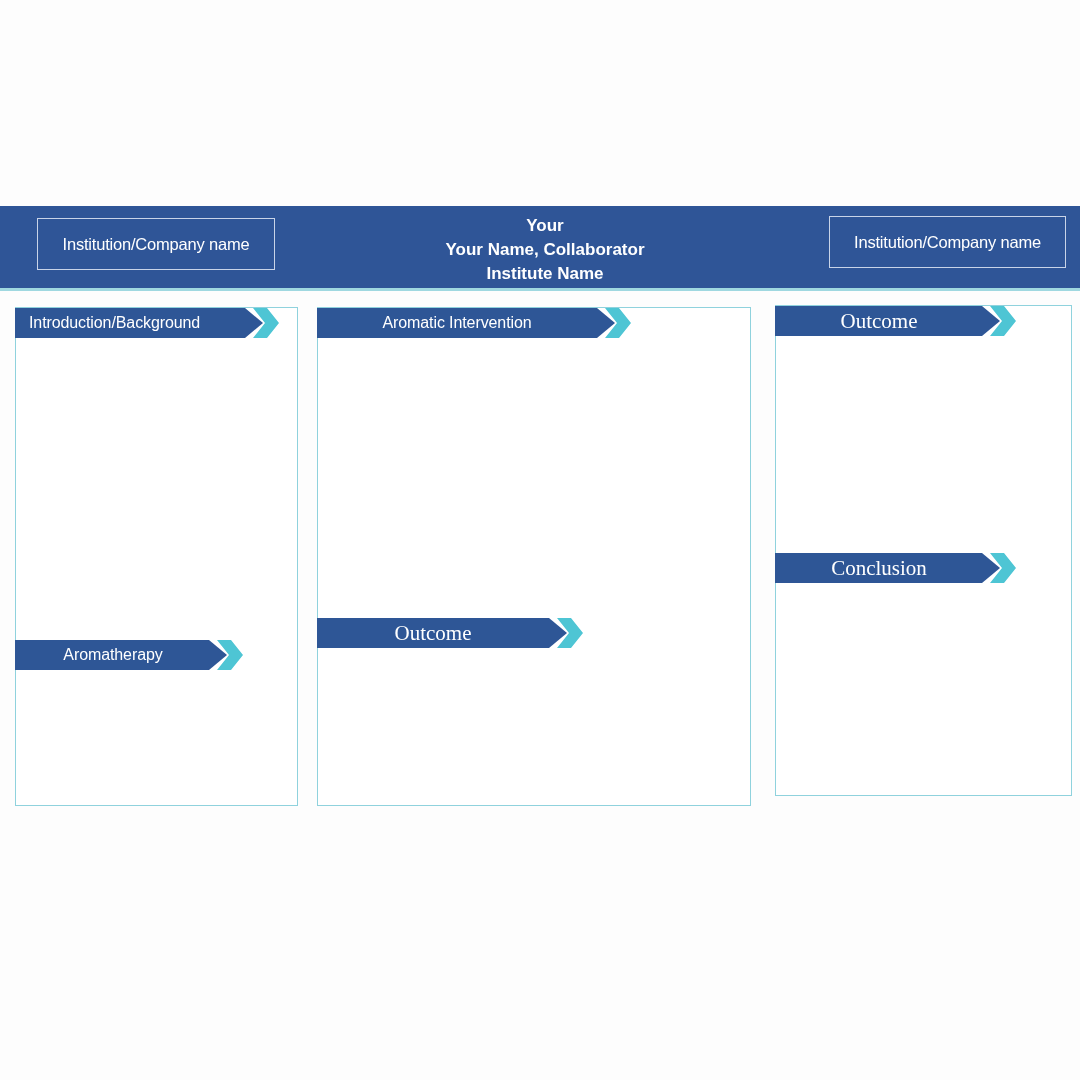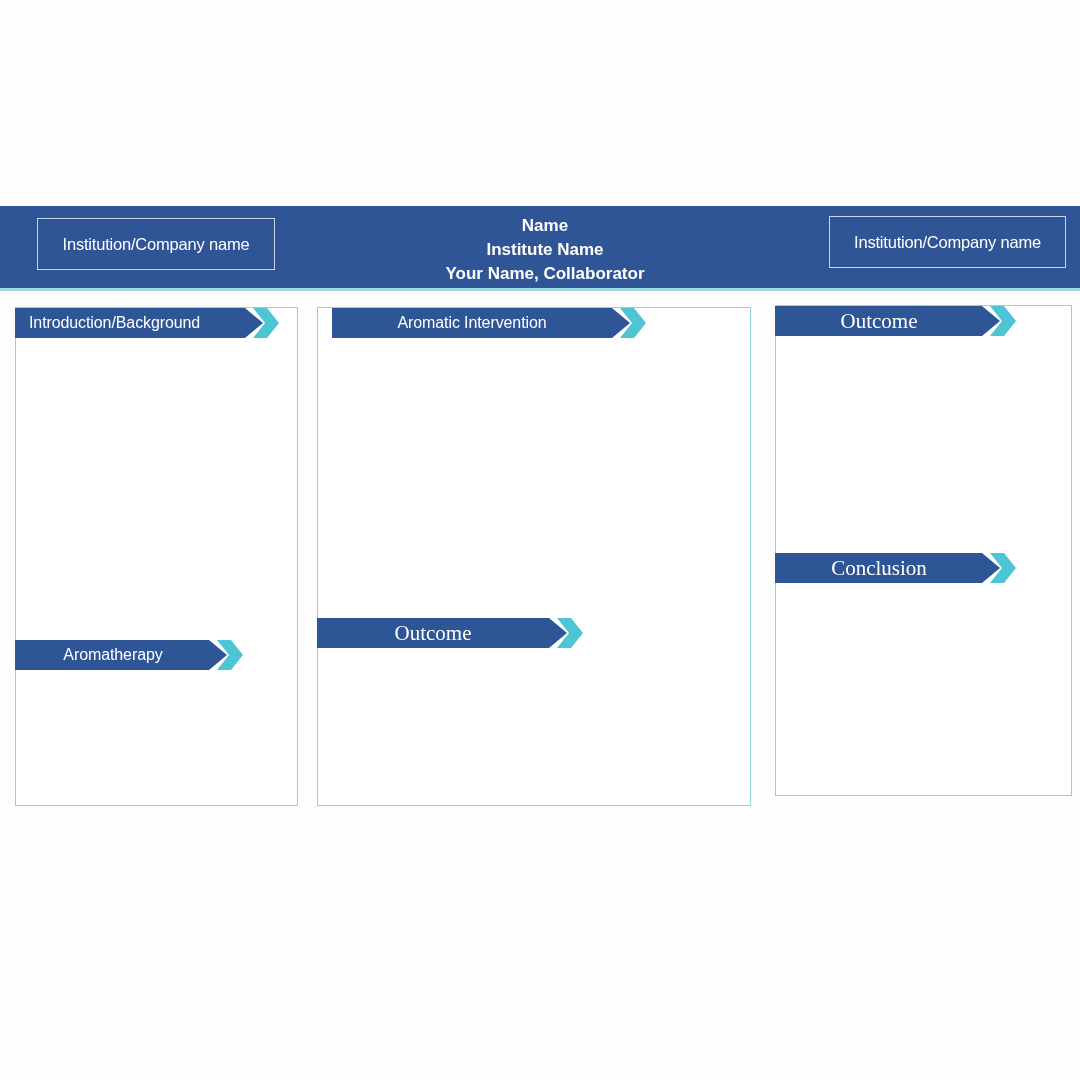--- a/index.html
+++ b/index.html
@@ -146,21 +146,21 @@
   #banner-objective .shape { width: 212px; }
   #banner-objective .chev  { left: 202px; }
   #banner-objective .label { left: 0; width: 196px; }
 
   #banner-aromatherapy        { left: 15px;  top: 640px; width: 212px; }
   #banner-aromatherapy .shape { width: 212px; }
   #banner-aromatherapy .chev  { left: 202px; }
   #banner-aromatherapy .label { left: 0; width: 196px; }
 
   
-  #banner-intervention        { left: 332px; top: 308px; width: 298px; }
+  #banner-intervention        { left: 317px; top: 308px; width: 298px; }
   #banner-intervention .shape { width: 298px; }
   #banner-intervention .chev  { left: 288px; }
   #banner-intervention .label { left: 0; width: 280px; }
 
   #banner-outcome-2        { left: 317px; top: 618px; width: 250px; }
   #banner-outcome-2 .shape { width: 250px; }
   #banner-outcome-2 .chev  { left: 240px; }
   #banner-outcome-2 .label { left: 0; width: 232px; }
 
   
@@ -184,23 +184,23 @@
 
 <div id="poster-canvas">
 
   <div id="header-bar"></div>
 
   <div class="inst-box" id="inst-box-left">Institution/Company name</div>
 
   <div class="inst-box" id="inst-box-right">Institution/Company name</div>
 
   <div id="title-block">
-    <div>Name</div>
+    <div>Your</div>
+    <div>Your Name, Collaborator</div>
     <div>Institute Name</div>
-    <div>Your Name, Collaborator</div>
   </div>
 
   <div class="column" id="column-1"></div>
   <div class="column" id="column-2"></div>
   <div class="column" id="column-3"></div>
 
   <div class="banner sans" id="banner-intro">
     <div class="shape"></div>
     <div class="chev"></div>
     <div class="label">Introduction/Background</div>

